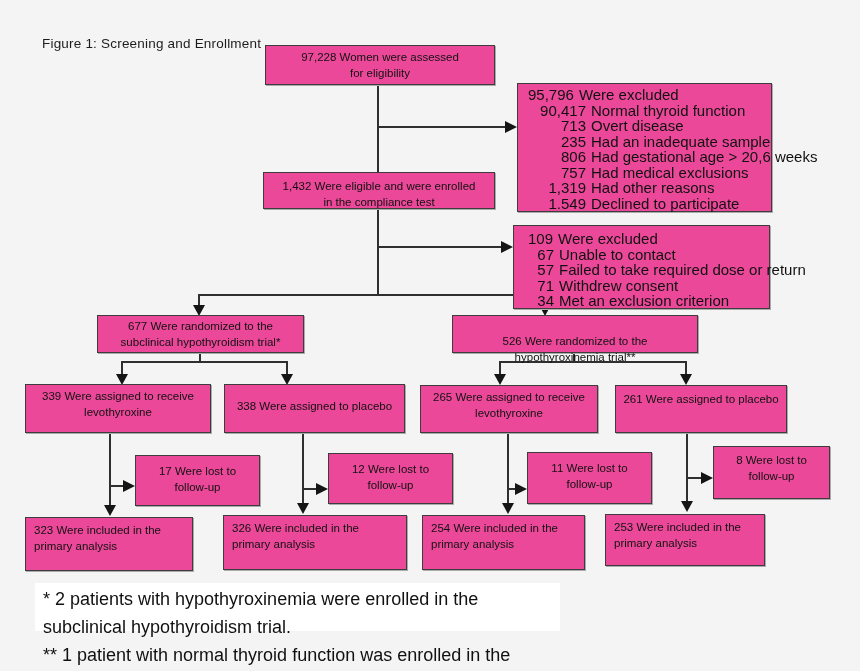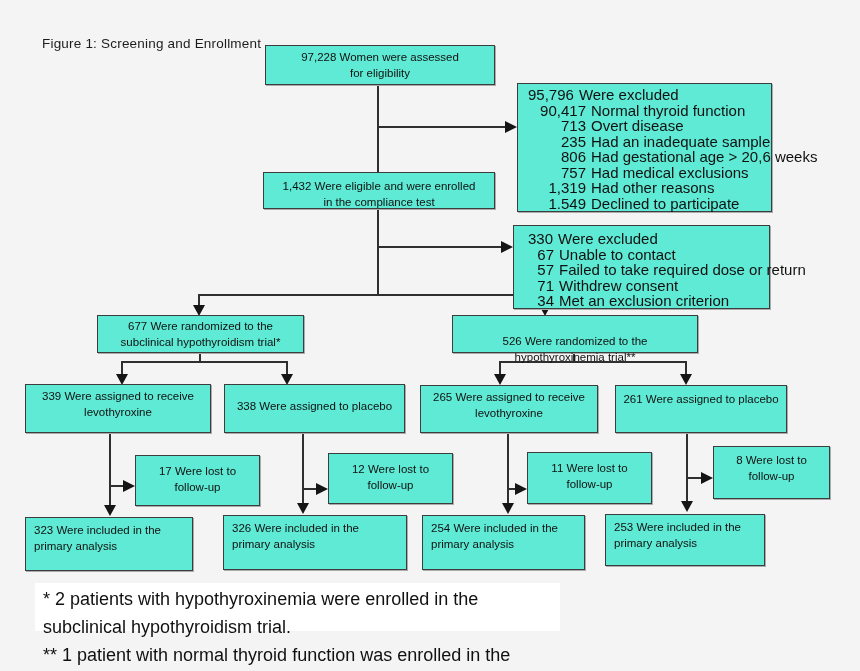--- a/index.html
+++ b/index.html
@@ -13,21 +13,21 @@
     background:#f4f4f5;
     overflow:hidden;
     color:#111;
   }
   .fig-title{
     position:absolute;left:42px;top:36px;
     font-size:13.5px;color:#1c1c1c;letter-spacing:.2px;
   }
   .box{
     position:absolute;
-    background:#5eead4;
+    background:#ec4899;
     border:1.5px solid #3d3d3d;
     box-sizing:border-box;
     font-size:11.5px;
     line-height:1.35;
     box-shadow:1px 1px 0 #ababab;
   }
   .center{text-align:center;padding-top:4px;}
   .topleft{padding:5px 6px 0 8px;text-align:left;}
   .vpad{padding-top:8px;}
   
@@ -123,21 +123,21 @@
     <div class="xr"><span class="xn w58">1,319</span><span class="xl">Had other reasons</span></div>
     <div class="xr"><span class="xn w58">1.549</span><span class="xl">Declined to participate</span></div>
   </div>
 
   <div class="box center" style="left:263px;top:172px;width:232px;height:37px;padding-top:6px">
     <div>1,432 Were eligible and were enrolled</div>
     <div>in the compliance test</div>
   </div>
 
   <div class="box xbox xbox2" style="left:513px;top:205px;width:257px;height:84px">
-    <div class="xr"><span class="xn">330</span><span class="xl">Were excluded</span></div>
+    <div class="xr"><span class="xn">109</span><span class="xl">Were excluded</span></div>
     <div class="xr"><span class="xn w26">67</span><span class="xl">Unable to contact</span></div>
     <div class="xr"><span class="xn w26">57</span><span class="xl">Failed to take required dose or return</span></div>
     <div class="xr"><span class="xn w26">71</span><span class="xl">Withdrew consent</span></div>
     <div class="xr"><span class="xn w26">34</span><span class="xl">Met an exclusion criterion</span></div>
   </div>
 
   <div class="box center" style="left:97px;top:315px;width:207px;height:38px;padding-top:3px">
     <div>677 Were randomized to the</div>
     <div>subclinical hypothyroidism trial*</div>
   </div>

